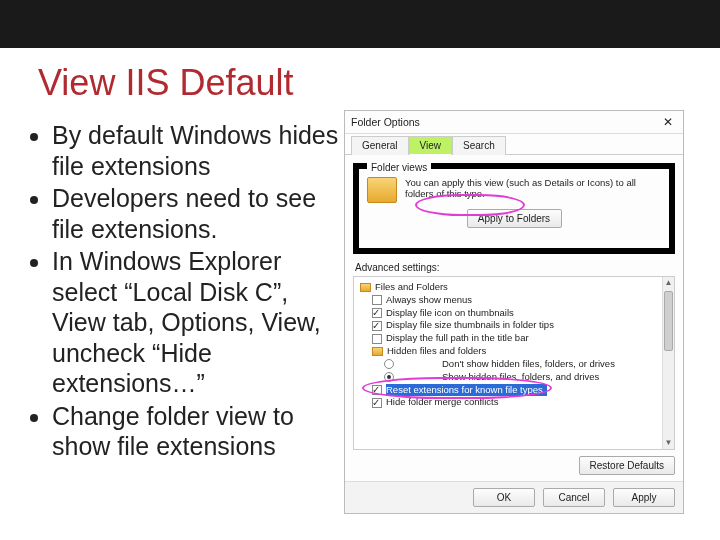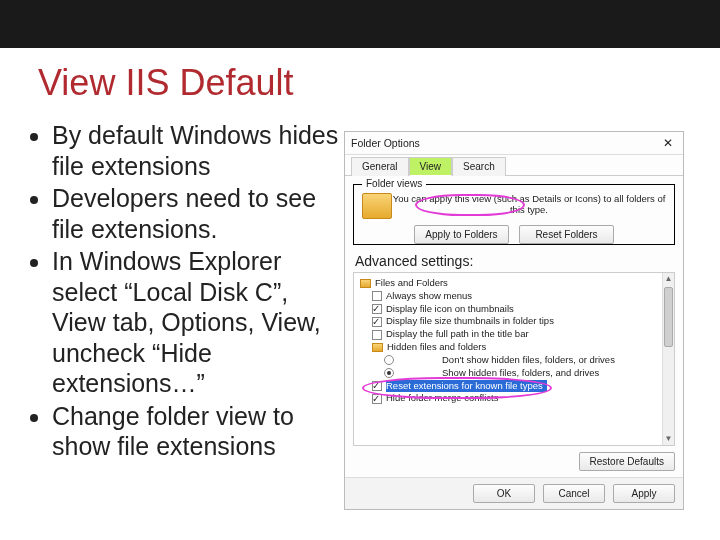--- a/index.html
+++ b/index.html
@@ -46,21 +46,20 @@
     flex: 1;
     padding: 0 14px 0 4px;
   }
   .dialog {
     width: 340px;
     border: 1px solid #bbb;
     background: #fdfdfd;
     font-size: 10px;
     font-family: "Segoe UI", Tahoma, sans-serif;
     color: #222;
-    margin-top: 21px;
   }
   .dlg-titlebar {
     display: flex;
     align-items: center;
     justify-content: space-between;
     padding: 4px 6px;
     border-bottom: 1px solid #ddd;
     font-size: 10.5px;
   }
   .dlg-close {
@@ -87,38 +86,37 @@
     background: #bef264;
     border-bottom: 1px solid #fff;
     z-index: 2;
   }
   .tab-body {
     border-top: 1px solid #ccc;
     margin-top: -1px;
     padding: 8px 8px 6px 8px;
   }
   .folder-views-box {
-    border: 1px solid #000000;
-    position: relative;
-    padding: 8px 8px 0 8px;
+    border: 6px solid #000000;
+    position: relative;
+    padding: 8px 8px 20px 8px;
     margin-bottom: 8px;
   }
   .group-label {
     position: absolute;
     top: -7px;
     left: 8px;
     background: #fff;
     padding: 0 4px;
     font-size: 10px;
   }
   .fv-row {
     display: flex;
-    gap: 0;
+    gap: 8px;
     align-items: flex-start;
-    text-align: center;
   }
   .fv-icon {
     width: 30px;
     height: 26px;
     background: linear-gradient(#f9d477, #e6aa2e);
     border: 1px solid #c8891b;
     border-radius: 2px;
     flex-shrink: 0;
   }
   .fv-text {
@@ -140,21 +138,21 @@
     min-width: 95px;
     text-align: center;
     cursor: pointer;
   }
   .highlight-oval {
     border: 2px solid #e23bd6;
     border-radius: 50% / 60%;
     position: absolute;
   }
   .settings-label {
-    font-size: 14px;
+    font-size: 10px;
     margin: 6px 0 3px 2px;
   }
   .tree {
     border: 1px solid #ccc;
     background: #fff;
     height: 174px;
     overflow: hidden;
     padding: 4px 4px 4px 6px;
     font-size: 9.5px;
     line-height: 1.35;
@@ -304,21 +302,20 @@
       <div class="tab-body">
 
         <div class="folder-views-box">
           <span class="group-label">Folder views</span>
           <div class="fv-row">
             <div class="fv-icon"></div>
             <div class="fv-text">You can apply this view (such as Details or Icons) to all folders of this type.</div>
           </div>
           <div class="fv-btns">
             <div class="win-btn">Apply to Folders</div>
-            <div class="win-btn">Reset Folders</div>
           </div>
         </div>
 
         <div class="settings-label">Advanced settings:</div>
 
         <div class="tree">
           <div class="tree-row">
             <span class="icon-folder"></span>
             <span>Files and Folders</span>
           </div>

